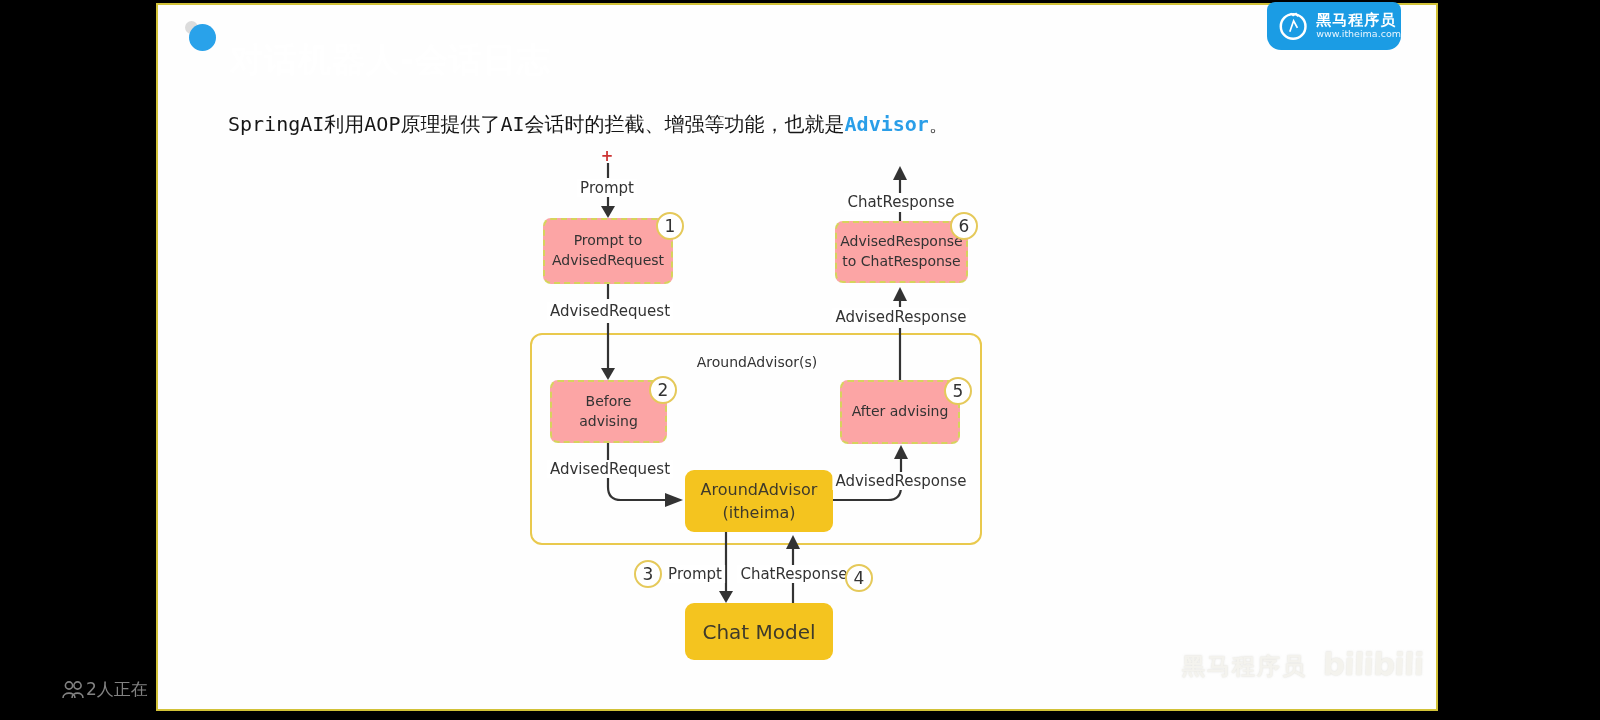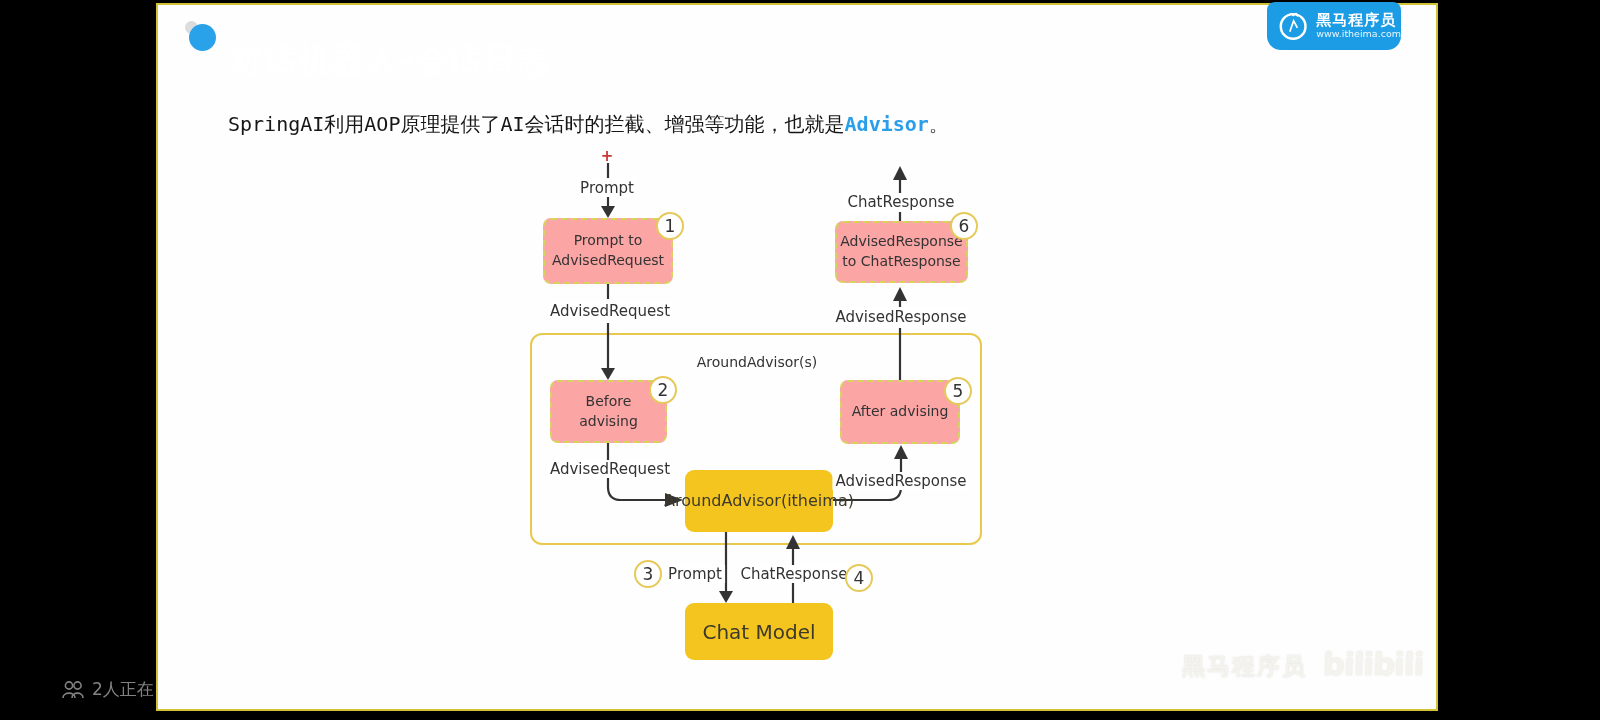--- a/index.html
+++ b/index.html
@@ -29,29 +29,29 @@
   .flow-svg{position:absolute;left:0;top:0;width:1600px;height:720px;z-index:3;pointer-events:none;}
   .plus-marker{position:absolute;left:607px;top:156px;transform:translate(-50%,-50%);
                color:#cc3333;font-size:15px;font-weight:bold;z-index:4;}
   .adv-container{position:absolute;left:530px;top:333px;width:452px;height:212px;
                  border:2px solid #e9c94d;border-radius:12px;box-sizing:border-box;z-index:2;}
   .container-title{position:absolute;left:757px;top:362px;transform:translate(-50%,-50%);
                    font-size:14px;color:#333;z-index:2;white-space:nowrap;}
   .dashed-box{position:absolute;border:2px dashed #d6d45c;border-radius:8px;background:#fca5a5;
               display:flex;flex-direction:column;align-items:center;justify-content:center;
               text-align:center;font-size:14px;color:#333;line-height:1.4;z-index:3;box-sizing:border-box;}
-  .yellow-box{position:absolute;background:#f4c41f;border-radius:9px;display:flex;flex-direction:row;
+  .yellow-box{position:absolute;background:#f4c41f;border-radius:9px;display:flex;flex-direction:column;
               align-items:center;justify-content:center;color:#3e3a2b;z-index:3;box-sizing:border-box;}
   .badge{position:absolute;width:28px;height:28px;border-radius:50%;background:#fff;
          border:2px solid #e5c95a;color:#333;font-size:17px;display:flex;align-items:center;
          justify-content:center;z-index:5;box-sizing:border-box;}
   .flow-label{position:absolute;transform:translate(-50%,-50%);font-size:15px;color:#333;
               background:#fff;padding:0 3px;white-space:nowrap;z-index:4;}
   
-  .viewers{position:absolute;left:62px;top:678px;display:flex;align-items:center;gap:7px;
+  .viewers{position:absolute;left:62px;top:678px;display:flex;align-items:center;gap:1px;
            color:#828282;font-size:17px;z-index:0;white-space:nowrap;}
   .watermark{position:absolute;left:1182px;top:646px;display:flex;align-items:flex-end;gap:16px;
              z-index:2;color:rgba(244,243,238,0.95);
              text-shadow:0 0 2px rgba(195,195,188,0.55);}
   .wm-brand{font-size:23px;font-weight:bold;letter-spacing:2px;}
   .wm-site{font-size:31px;font-weight:800;letter-spacing:-1px;transform:skewX(-2deg);}
 </style>
 </head>
 <body>
 

